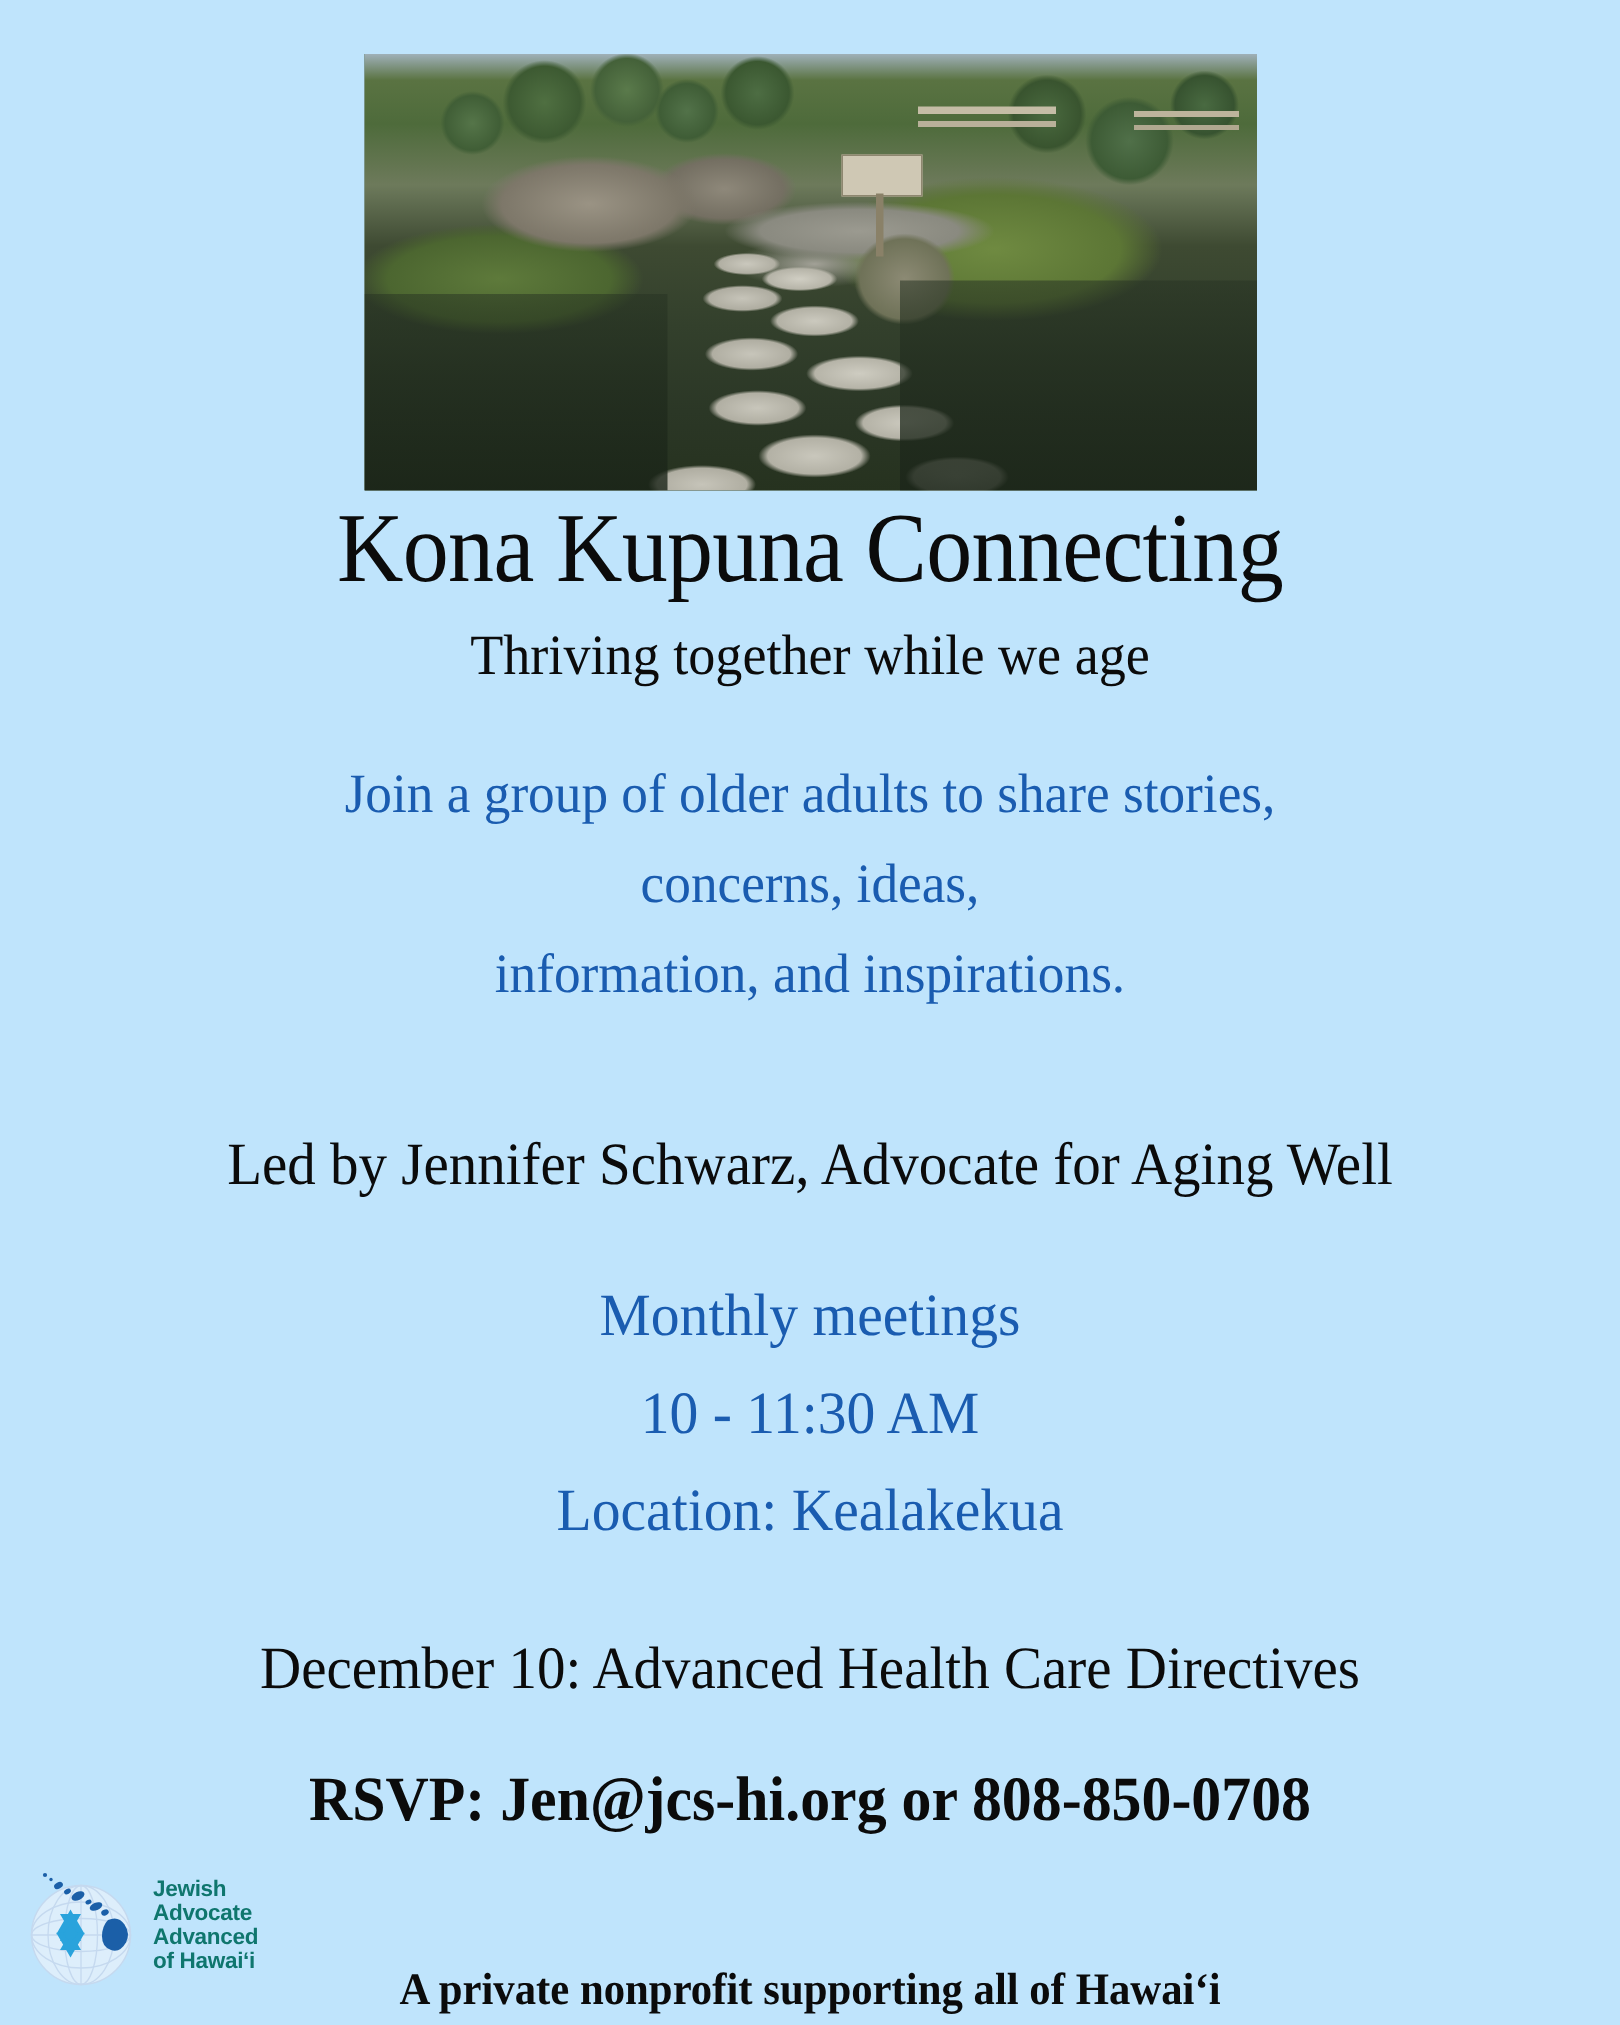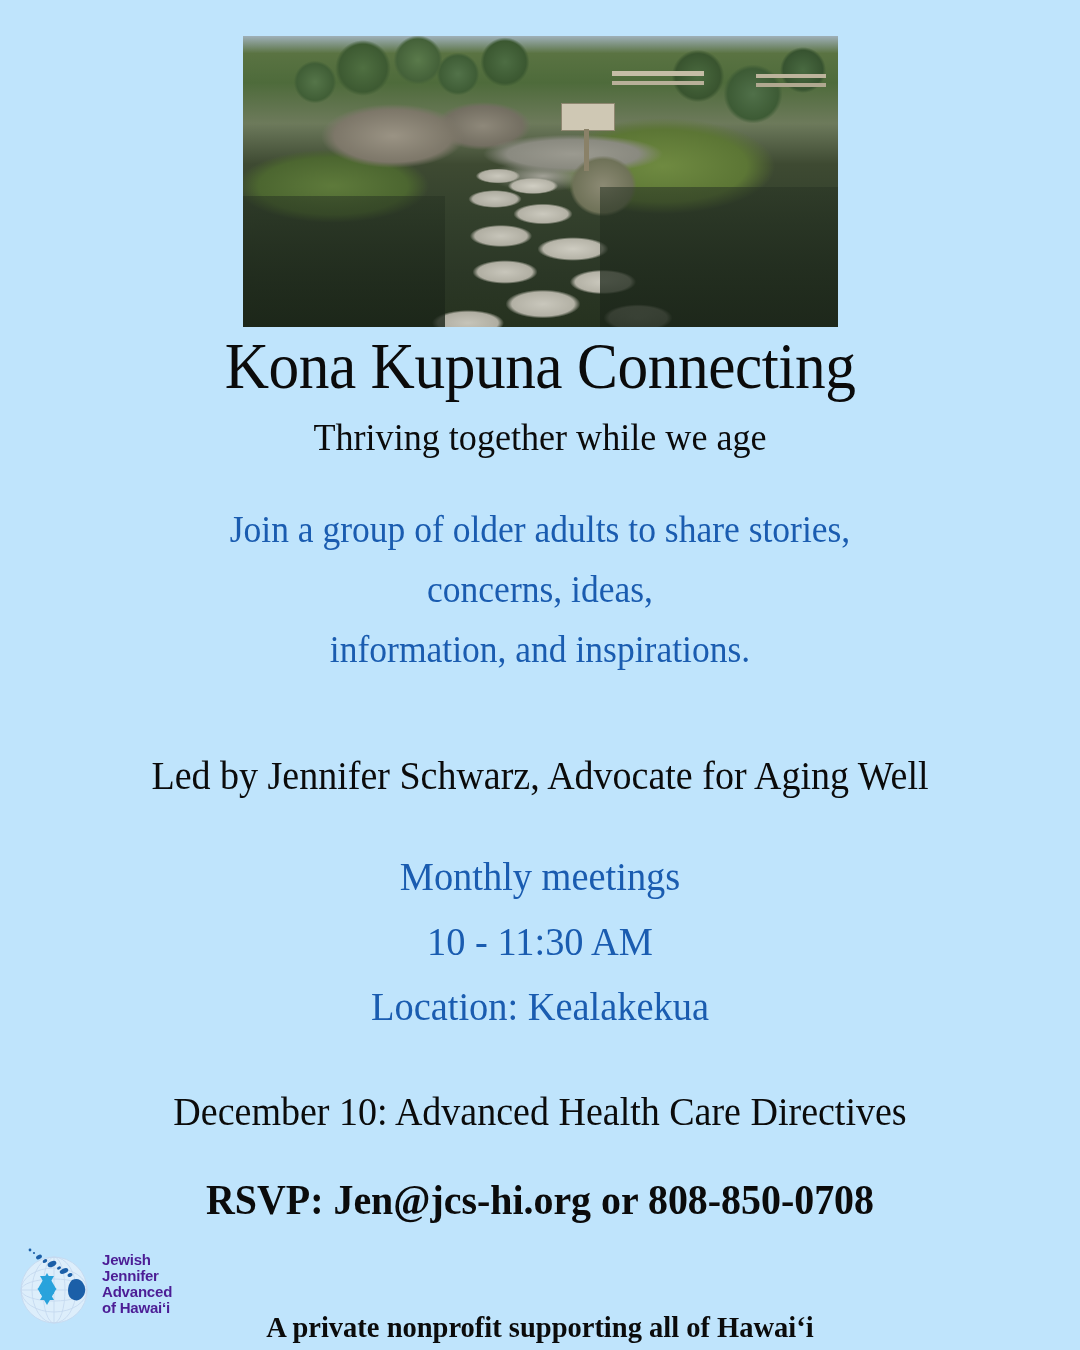--- a/index.html
+++ b/index.html
@@ -257,21 +257,21 @@
     height: 86px;
   }
   .logo-text {
     position: absolute;
     left: 88px;
     top: 10px;
     font-family: "Liberation Sans", "DejaVu Sans", sans-serif;
     font-weight: 700;
     font-size: 15px;
     line-height: 1.06;
-    color: #4c1d95;
+    color: #0f766e;
     letter-spacing: -0.2px;
   }
   .logo-text span { display: block; white-space: nowrap; }
 </style>
 </head>
 <body>
 
 <div class="flyer">
 
   <div class="photo-wrap">
@@ -333,21 +333,21 @@
         <path d="M26 34 L40 34 L33 46 Z"></path>
         <path d="M26 58 L40 58 L33 46 Z"></path>
         <path d="M19 40 L26 52 L12 52 Z" transform="translate(14,0)"></path>
         <polygon points="33,31 42.5,47.5 23.5,47.5"></polygon>
         <polygon points="33,63 42.5,46.5 23.5,46.5"></polygon>
       </g>
       <polygon points="33,40.5 37.8,47 33,53.5 28.2,47" fill="#29a3dc"></polygon>
     </svg>
     <div class="logo-text">
       <span>Jewish</span>
-      <span>Jennifer</span>
+      <span>Advocate</span>
       <span>Advanced</span>
       <span>of Hawaiʻi</span>
     </div>
   </div>
 
   <div class="tagline">A private nonprofit supporting all of Hawai‘i</div>
 
 </div>
 
 </body></html>

